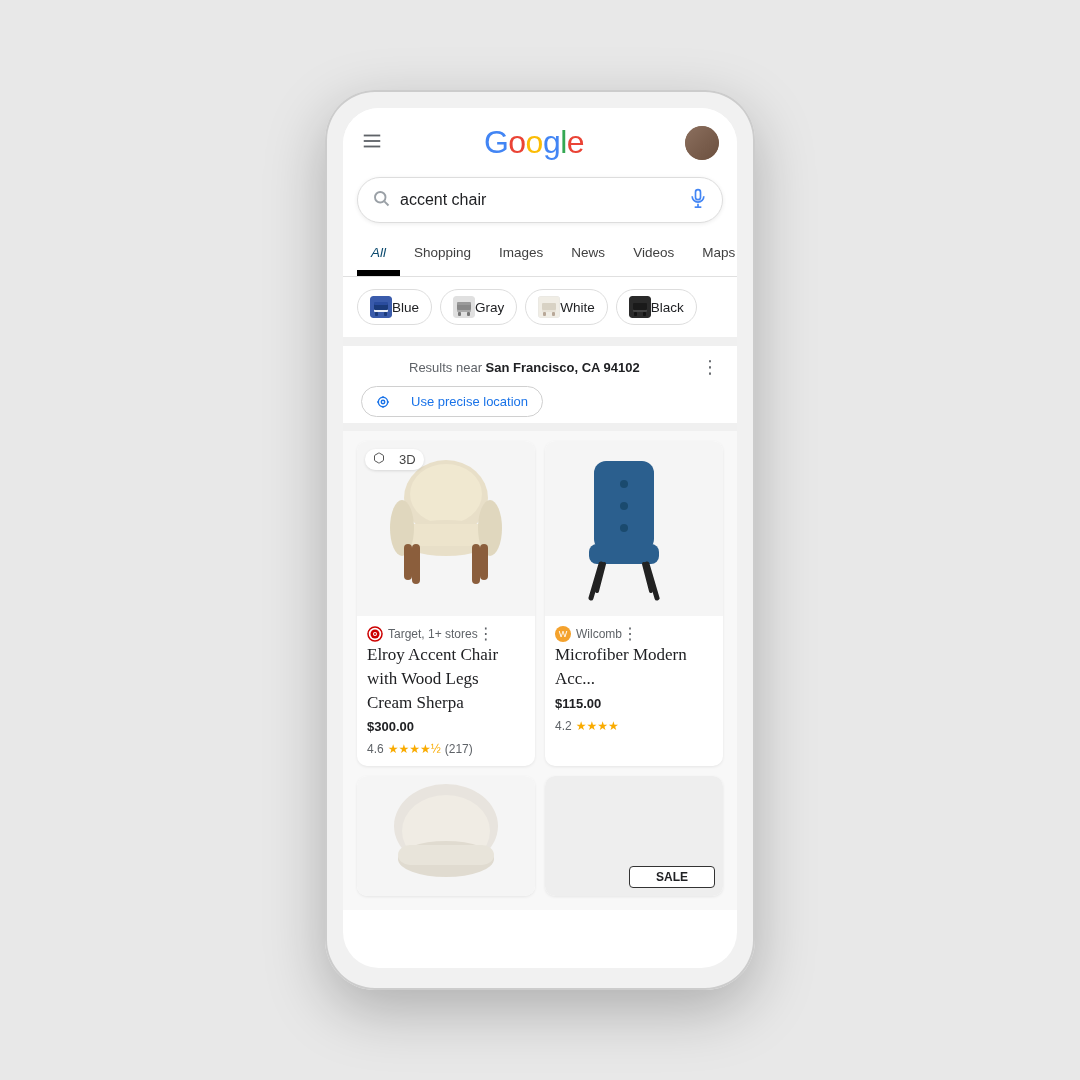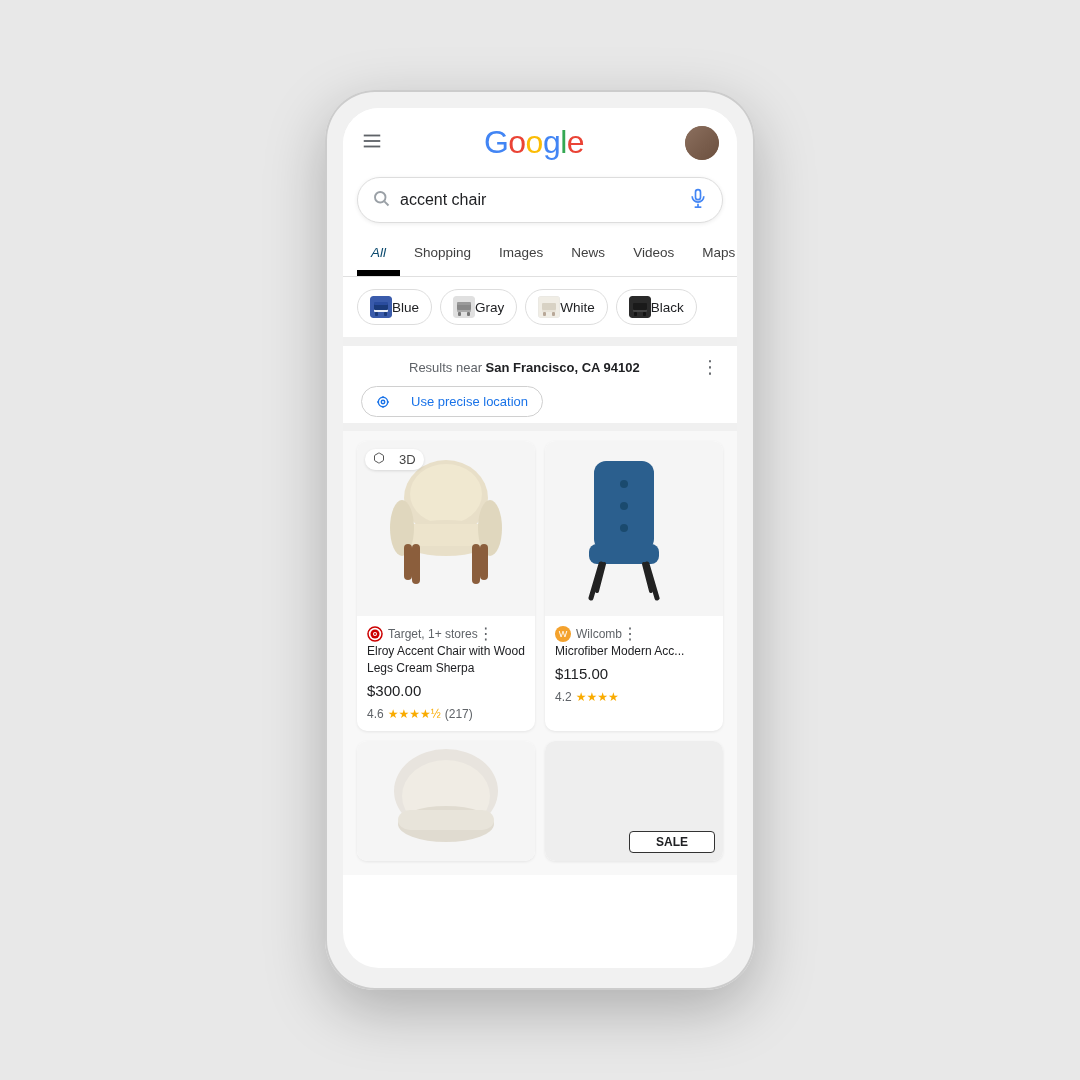--- a/index.html
+++ b/index.html
@@ -249,29 +249,30 @@
       height: 16px;
       background: #F4A22D;
       border-radius: 50%;
       display: flex;
       align-items: center;
       justify-content: center;
       font-size: 9px;
       color: #fff;
     }
     .product-title {
-      font-size: 12px;
+      font-size: 17px;
       color: #202124;
       line-height: 1.4;
       margin-bottom: 5px;
       font-weight: 400;
+      font-family: Liberation Serif, serif;
     }
     .product-price {
-      font-size: 15px;
-      font-weight: 400;
+      font-size: 13px;
+      font-weight: 700;
       color: #202124;
       margin-bottom: 4px;
     }
     .rating-row {
       display: flex;
       align-items: center;
       gap: 4px;
       font-size: 12px;
       color: #5f6368;
       margin-top: 8px;

